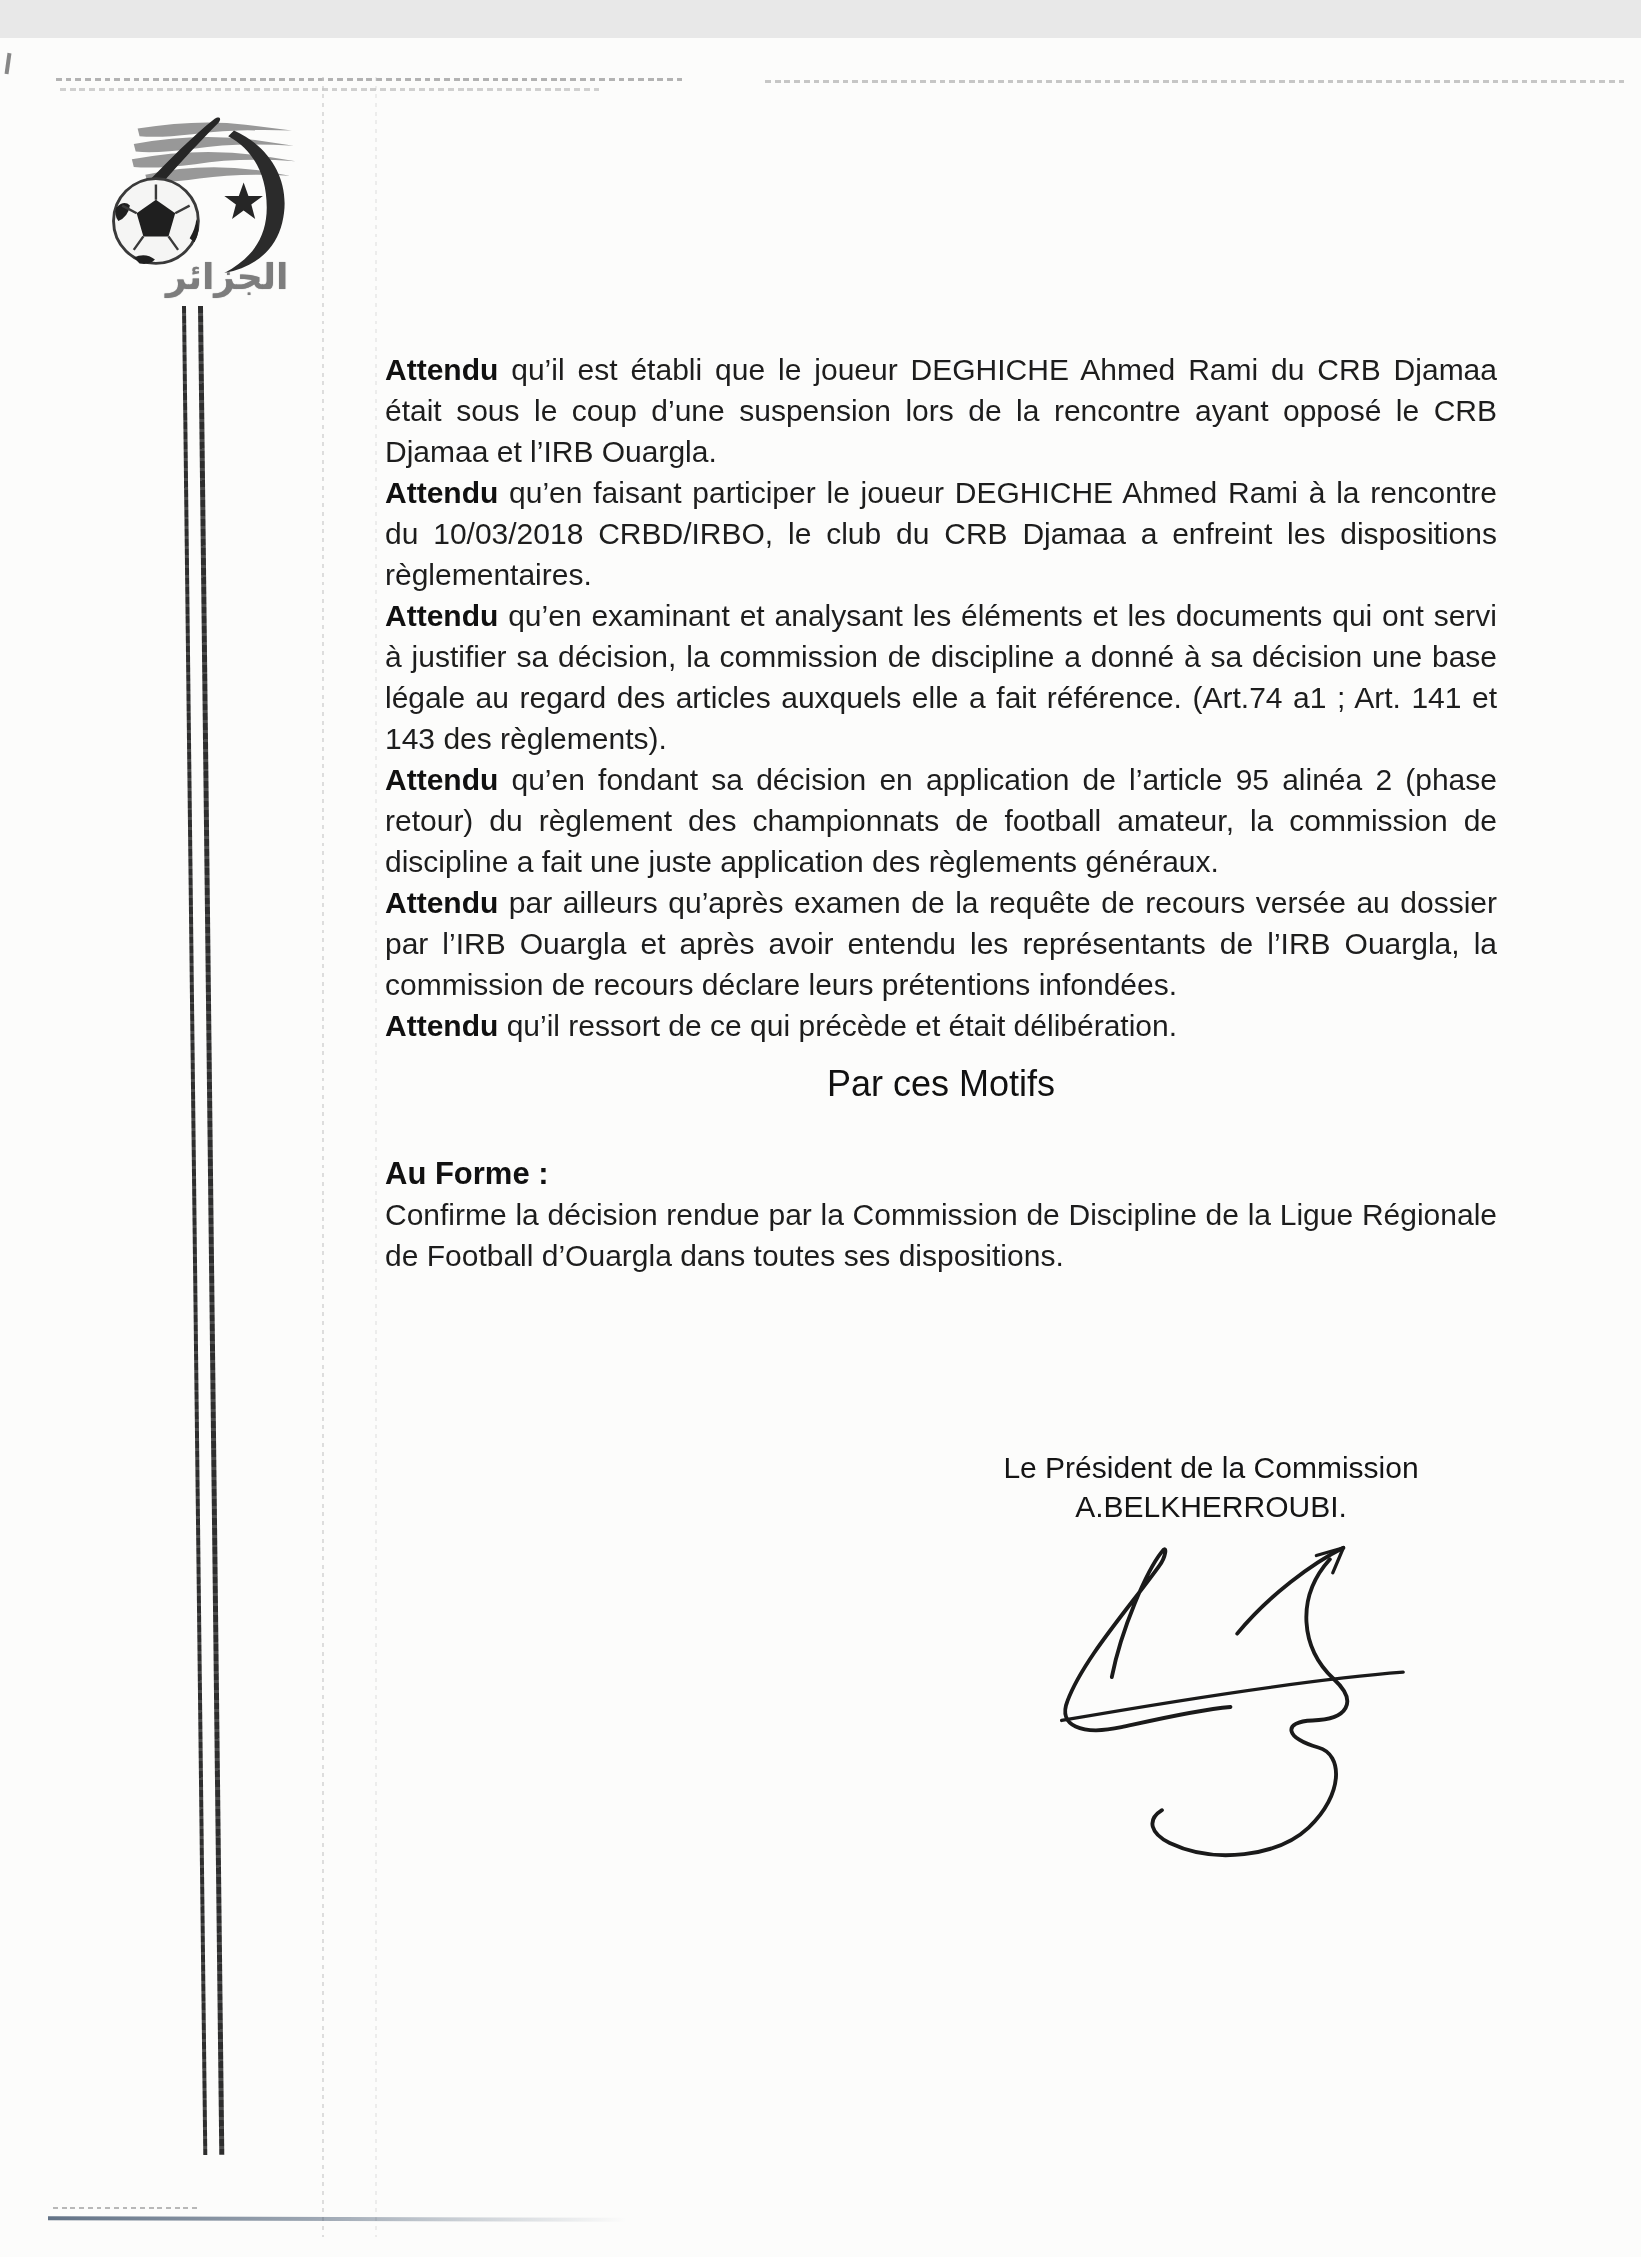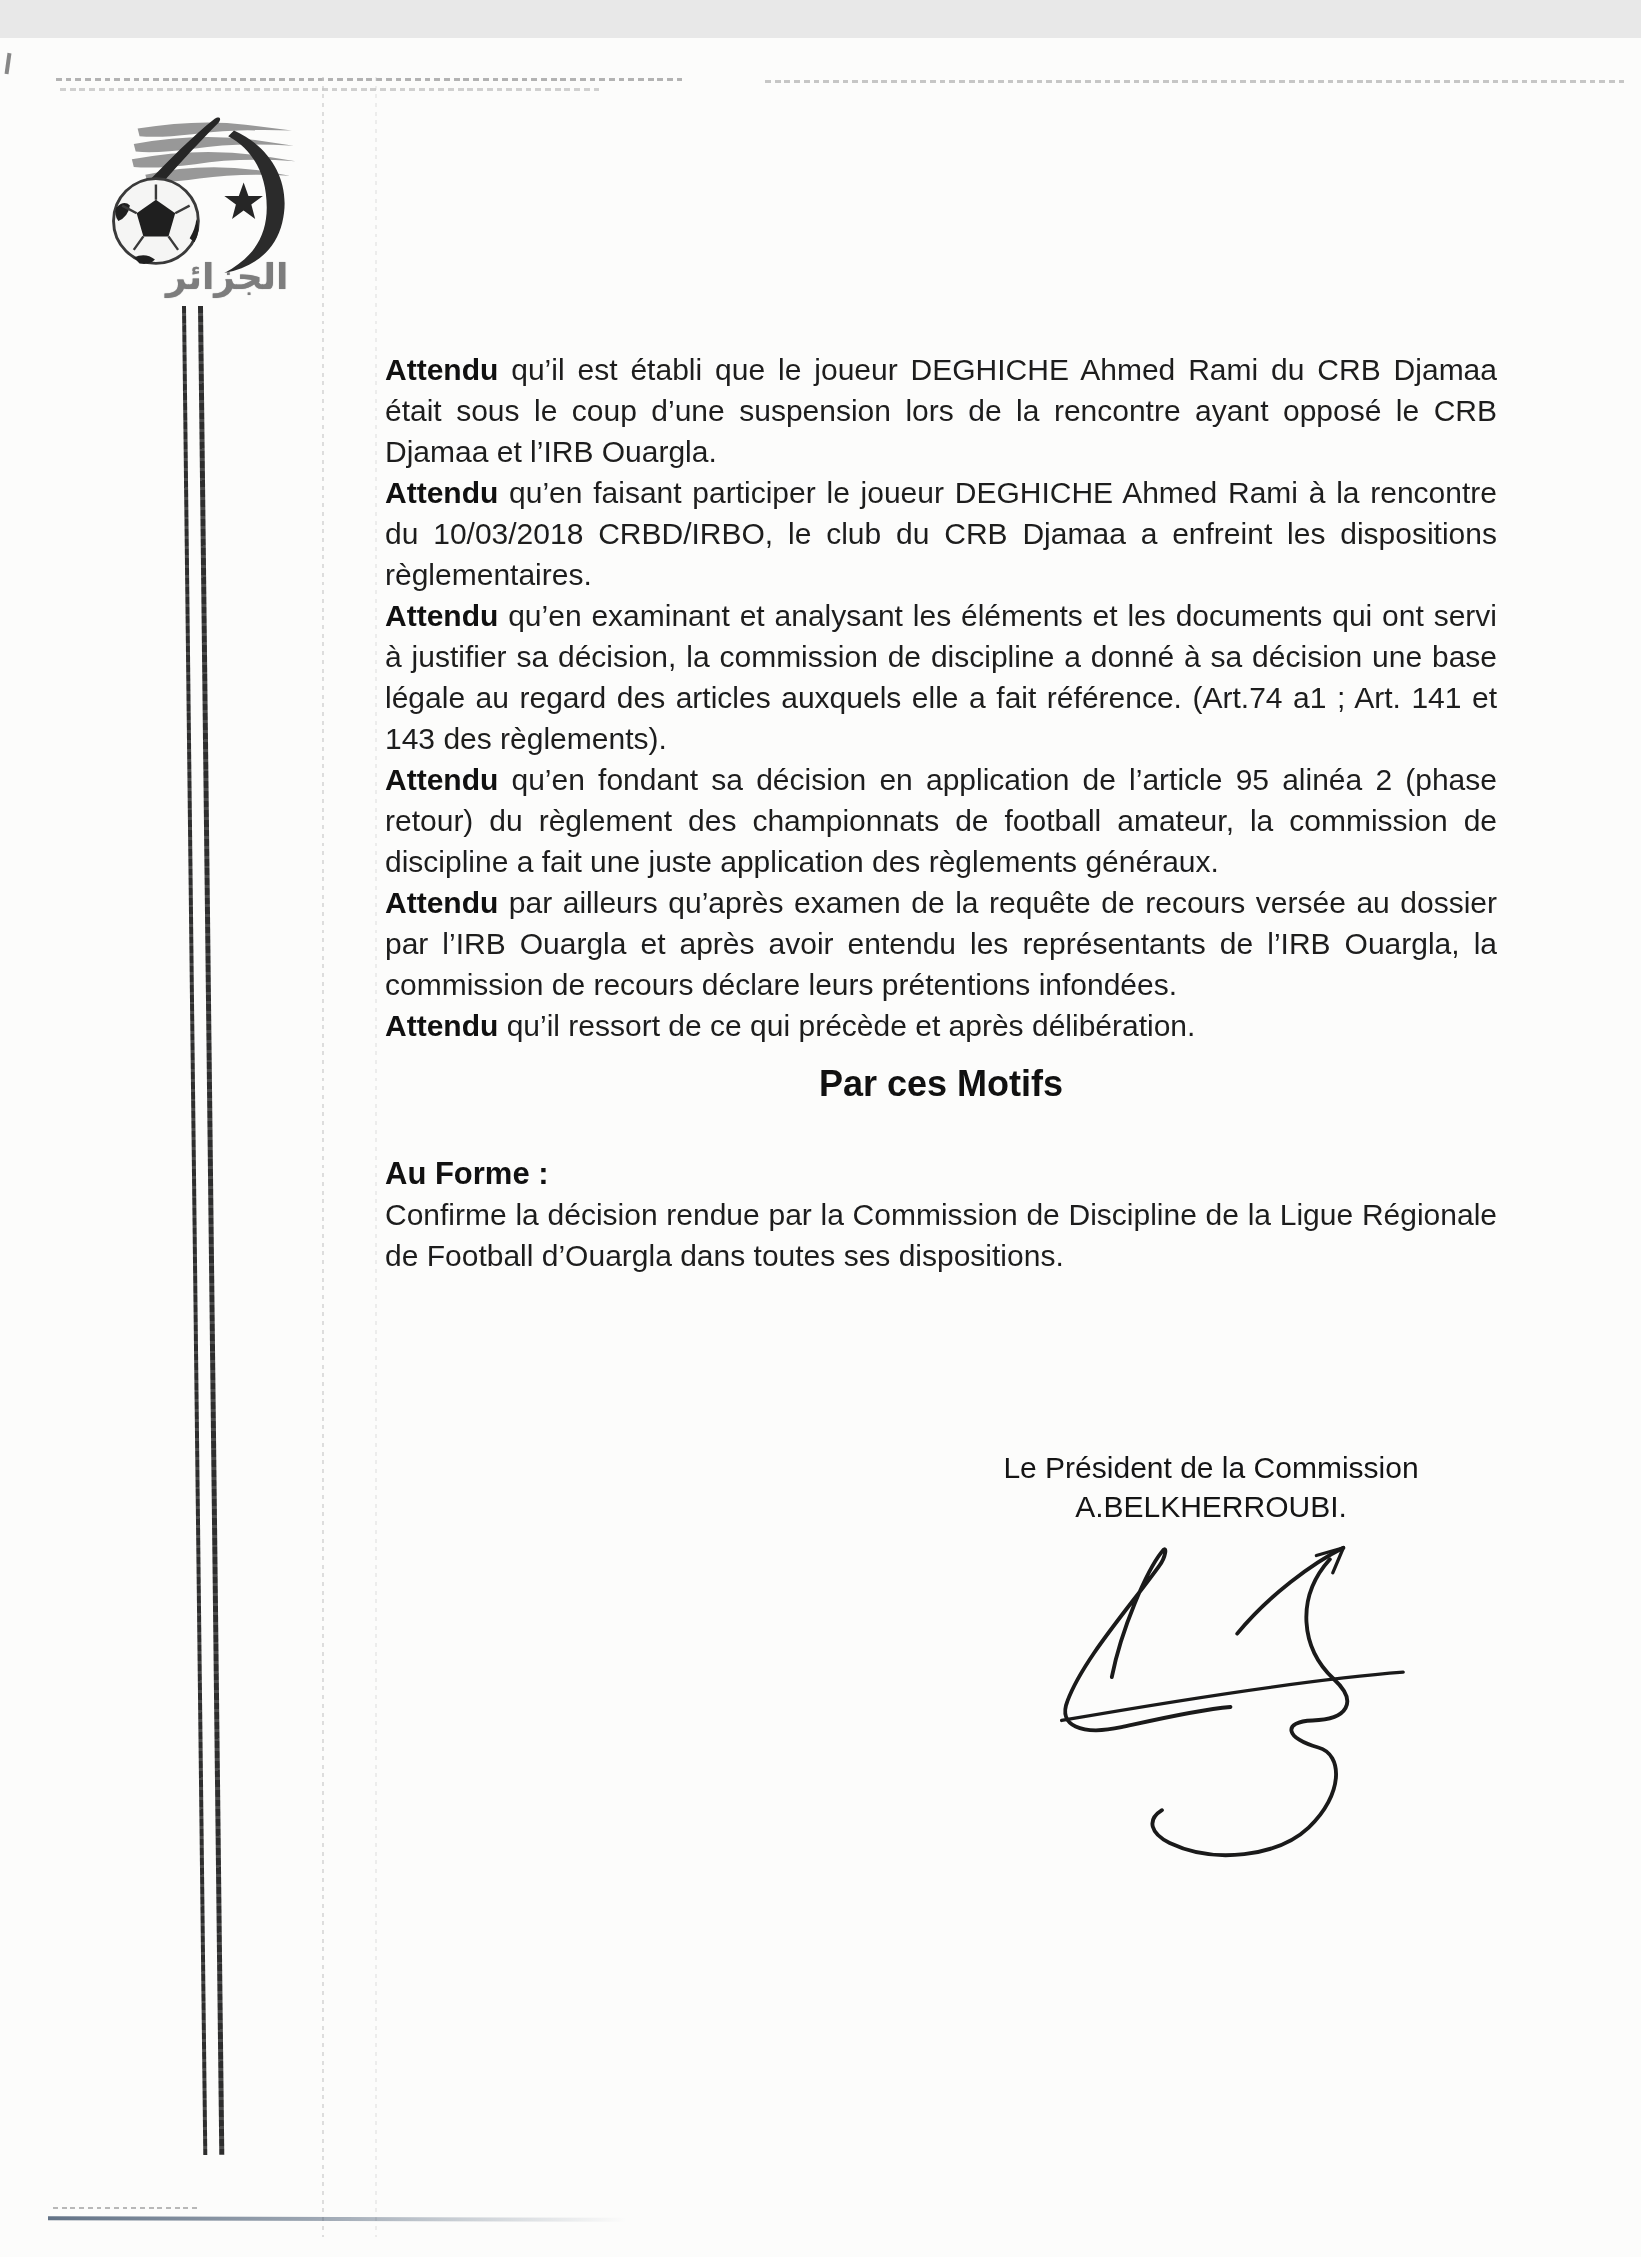--- a/index.html
+++ b/index.html
@@ -61,21 +61,21 @@
   
   .textcol{
     position:absolute;left:385px;top:311px;width:1112px;
     font-size:30px;line-height:41px;text-align:justify;
     color:#1d1d1d;
   }
   .textcol p{margin:0;}
   .textcol p b{color:#101010;}
   .motifs{
     margin-top:15.4px !important;
-    font-size:36px;font-weight:bold;text-align:center;
+    font-size:36px;font-weight:normal;text-align:center;
     line-height:46px;color:#111;
   }
   .subhead{
     margin-top:17.4px !important;
     font-weight:bold;font-size:31px;color:#111;text-align:left;
   }
   .subhead.fond{margin-top:46px !important;}
   
   .sigblock{
     position:absolute;left:993px;top:1410px;width:436px;
@@ -127,21 +127,21 @@
     <div class="vrule a"></div>
     <div class="vrule b"></div>
   </div>
 
   <div class="textcol">
     <p><b>Attendu</b><span> qu’il est établi que le joueur DEGHICHE Ahmed Rami du CRB Djamaa était sous le coup d’une suspension lors de la rencontre ayant opposé le CRB Djamaa et l’IRB Ouargla.</span></p>
     <p><b>Attendu</b><span> qu’en faisant participer le joueur DEGHICHE Ahmed Rami à la rencontre du 10/03/2018 CRBD/IRBO, le club du CRB Djamaa a enfreint les dispositions règlementaires.</span></p>
     <p><b>Attendu</b><span> qu’en examinant et analysant les éléments et les documents qui ont servi à justifier sa décision, la commission de discipline a donné à sa décision une base légale au regard des articles auxquels elle a fait référence. (Art.74 a1 ; Art. 141 et 143 des règlements).</span></p>
     <p><b>Attendu</b><span> qu’en fondant sa décision en application de l’article 95 alinéa 2 (phase retour) du règlement des championnats de football amateur, la commission de discipline a fait une juste application des règlements généraux.</span></p>
     <p><b>Attendu</b><span> par ailleurs qu’après examen de la requête de recours versée au dossier par l’IRB Ouargla et après avoir entendu les représentants de l’IRB Ouargla, la commission de recours déclare leurs prétentions infondées.</span></p>
-    <p><b>Attendu</b><span> qu’il ressort de ce qui précède et après délibération.</span></p>
+    <p><b>Attendu</b><span> qu’il ressort de ce qui précède et était délibération.</span></p>
 
     <p class="motifs">Par ces Motifs</p>
 
 
     <p class="subhead fond">Au Forme :</p>
     <p>Confirme la décision rendue par la Commission de Discipline de la Ligue Régionale de Football d’Ouargla dans toutes ses dispositions.</p>
   </div>
 
   <div class="sigblock">
     <div>Le Président de la Commission</div>

